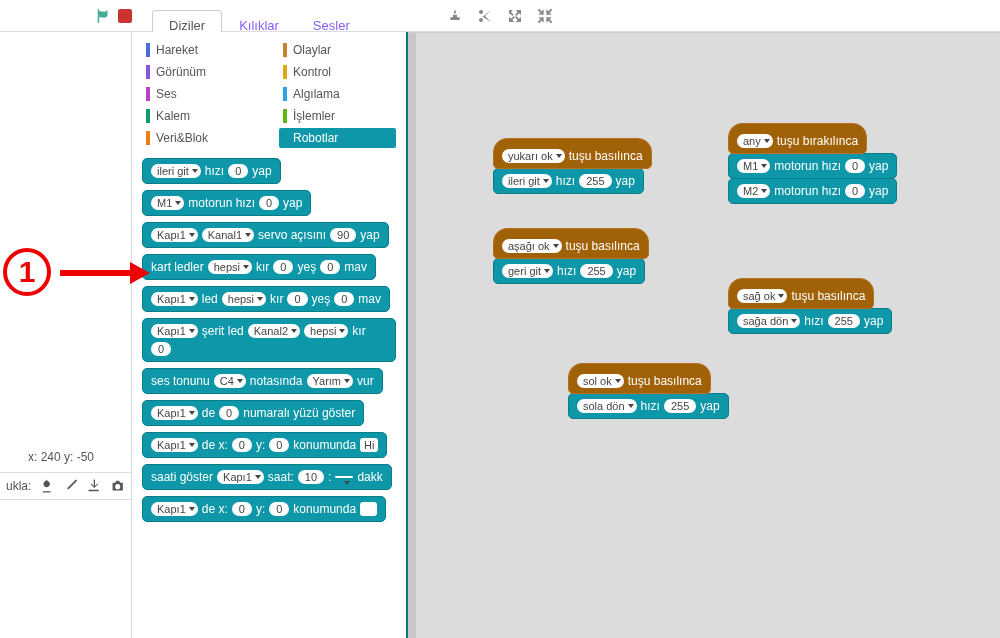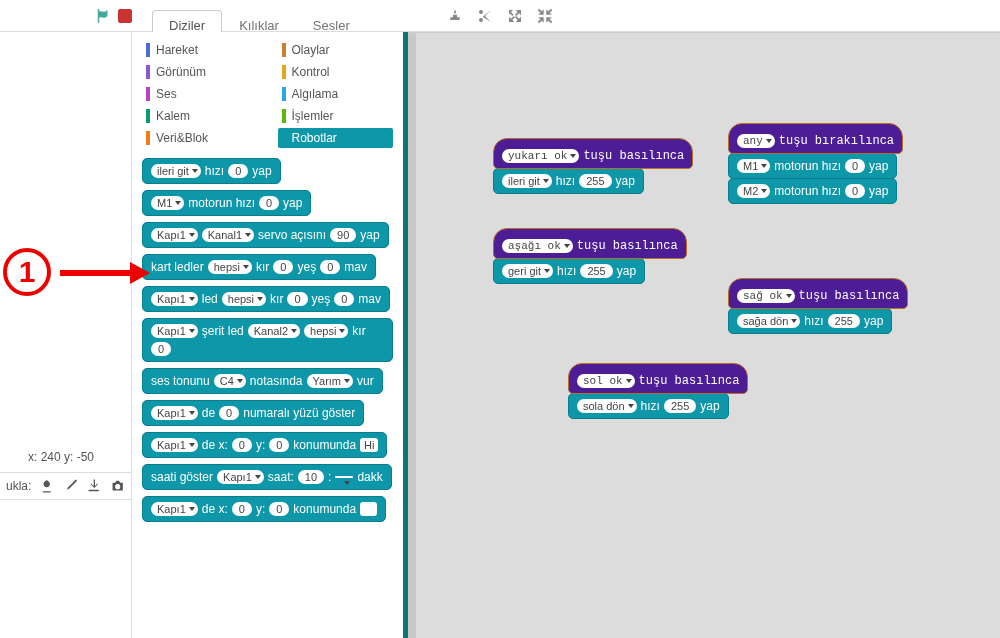--- a/index.html
+++ b/index.html
@@ -4,46 +4,46 @@
 <style>
 * { box-sizing: border-box; margin: 0; padding: 0; }
 body { font-family: Arial, sans-serif; font-size: 12px; background: #fff; width: 1000px; height: 638px; overflow: hidden; position: relative; }
 
 .top-bar { height: 32px; border-bottom: 1px solid #ddd; display: flex; align-items: center; }
 .left-narrow { width: 152px; height: 32px; display: flex; align-items: center; justify-content: flex-end; padding-right: 20px; gap: 6px; }
 .flag-icon { width: 18px; height: 18px; color: #4a9; }
 .stop-icon { width: 14px; height: 14px; background: #c33; border-radius: 2px; }
 
 .tabs-area { display: flex; align-items: flex-end; height: 48px; gap: 0; }
-.tab { padding: 7px 16px; color: #737373; cursor: pointer; border: 1px solid transparent; border-bottom: none; border-radius: 4px 4px 0 0; font-size: 13px; }
+.tab { padding: 7px 16px; color: #8b5cf6; cursor: pointer; border: 1px solid transparent; border-bottom: none; border-radius: 4px 4px 0 0; font-size: 13px; }
 .tab.active { background: #fff; border: 1px solid #ccc; border-bottom: 1px solid #fff; color: #555; margin-bottom: -1px; }
 
 .tool-icons { margin-left: 80px; display: flex; gap: 14px; align-items: center; color: #888; }
 .tool-icons svg { width: 16px; height: 16px; }
 
 .main-row { display: flex; height: 606px; }
 .left-col { width: 132px; border-right: 1px solid #ddd; position: relative; }
 .coords { position: absolute; top: 418px; left: 28px; font-size: 12px; color: #555; }
 .ukla-row { position: absolute; top: 440px; left: 0; right: 0; display: flex; align-items: center; gap: 8px; padding: 4px 6px; border-top: 1px solid #ddd; border-bottom: 1px solid #ddd; color: #555; }
 .ukla-row svg { width: 18px; height: 18px; fill: #555; }
 
-.palette-col { width: 276px; background: #fff; border-right: 5px solid #0f766e; padding: 8px 10px 0 10px; position: relative; overflow: hidden; }
+.palette-col { width: 276px; background: #fff; border-right: 2px solid #0f766e; padding: 8px 10px 0 10px; position: relative; overflow: hidden; }
 .cat-grid { display: grid; grid-template-columns: 1fr 1fr; gap: 2px 20px; margin-bottom: 10px; }
 .cat-item { display: flex; align-items: center; gap: 6px; height: 20px; font-size: 12px; color: #555; cursor: pointer; padding: 2px 4px; }
 .cat-item .swatch { width: 4px; height: 14px; }
 .cat-item.selected { background: #0d97a8; color: #fff; border-radius: 2px; }
 
 .mbot-header { display: flex; align-items: center; justify-content: space-between; padding: 6px 2px 2px; border-top: 1px solid #ddd; margin-top: 4px; color: #555; font-weight: bold; font-size: 13px; }
 .green-dot { width: 10px; height: 10px; background: #3c3; border-radius: 50%; }
 
 .blocks-list { margin-top: 8px; display: flex; flex-direction: column; gap: 6px; }
 
 .block { background: #0d97a8; border: 1px solid #0a7d8b; border-radius: 5px; padding: 5px 8px; color: #fff; font-size: 12px; display: inline-flex; align-items: center; gap: 4px; flex-wrap: wrap; width: fit-content; white-space: nowrap; }
 .block.hat { border-radius: 14px 14px 5px 5px; padding-top: 10px; position: relative; }
-.block.orange { background: #4c1d95; border-color: #b87020; font-family: Liberation Mono, monospace; }
+.block.orange { background: #a16207; border-color: #b87020; }
 
 .dd { background: #fff; color: #444; border-radius: 9px; padding: 1px 12px 1px 6px; font-size: 11px; position: relative; display: inline-block; }
 .dd::after { content: ''; position: absolute; right: 3px; top: 5px; border-left: 3px solid transparent; border-right: 3px solid transparent; border-top: 4px solid #444; }
 .num { background: #fff; color: #444; border-radius: 9px; padding: 1px 7px; font-size: 11px; display: inline-block; }
 .txt-input { background: #fff; color: #444; border-radius: 3px; padding: 1px 4px; font-size: 11px; display: inline-block; min-width: 14px; }
 
 .canvas-col { flex: 1; background: #dcdcdc; position: relative; border-top: 1px solid #ccc; }
 .sep-bar { position: absolute; left: 0; top: 0; width: 8px; height: 100%; background: #c8c8c8; }
 .stack { position: absolute; display: flex; flex-direction: column; }
 .stack .block { border-radius: 5px; margin-top: -1px; }

